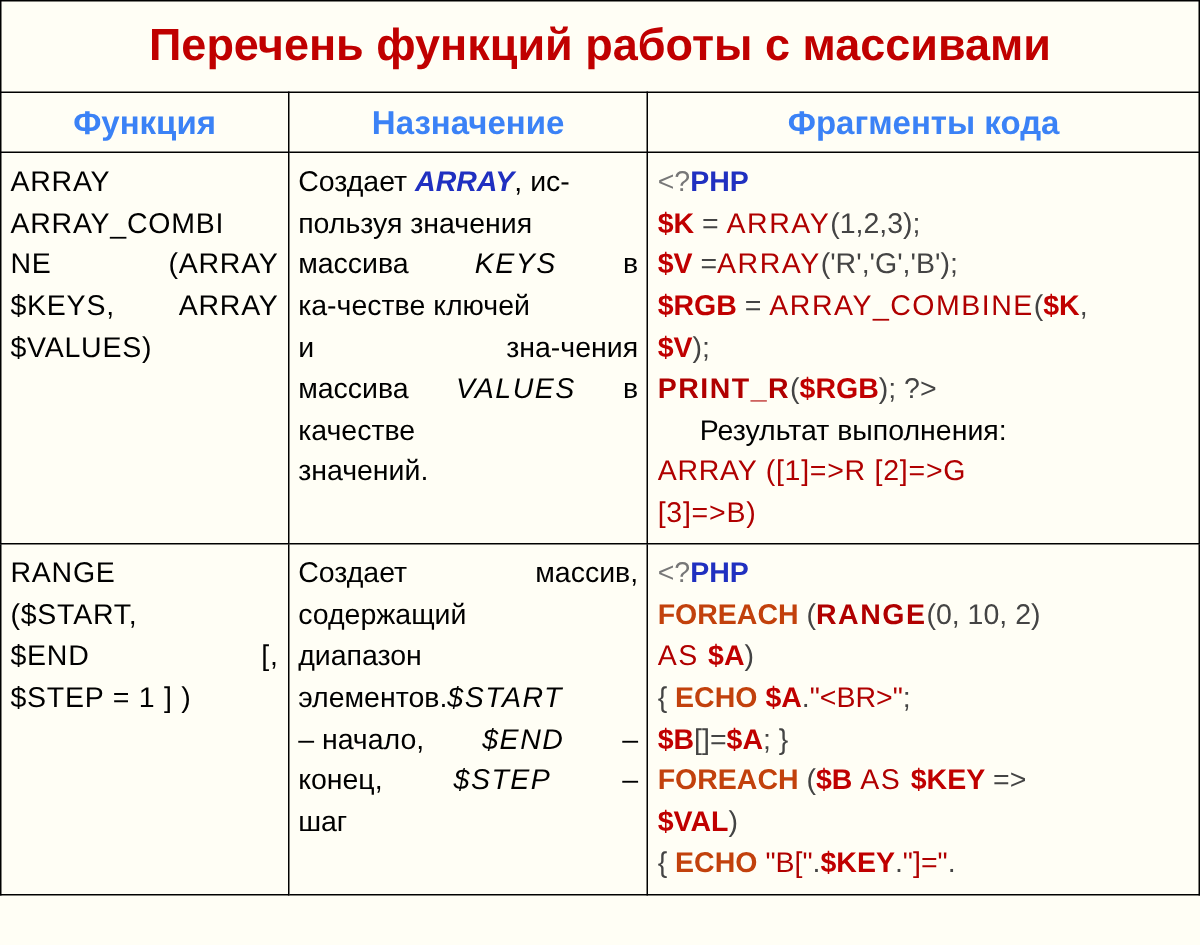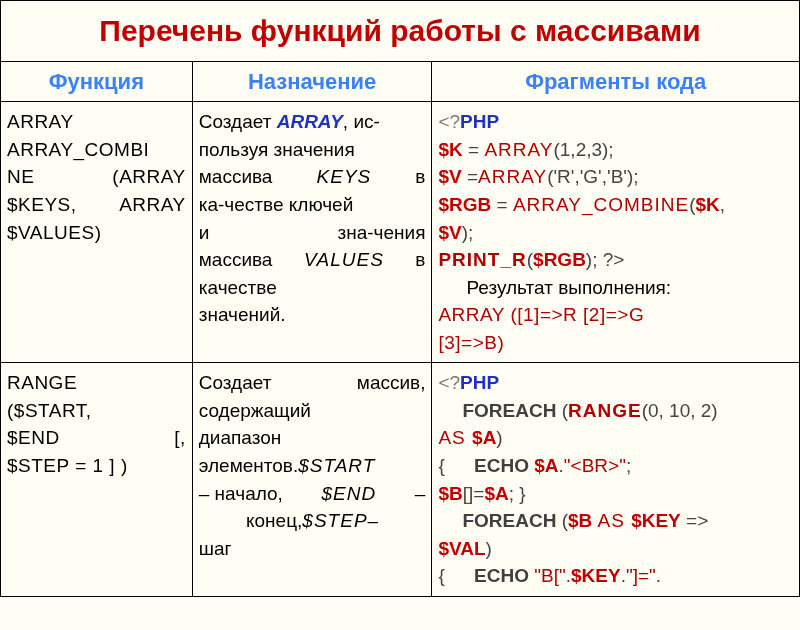--- a/index.html
+++ b/index.html
@@ -55,21 +55,21 @@
   }
   .code-cell {
     color: #000;
   }
   .php-tag { color: #2030c0; font-weight: bold; }
   .php-open { color: #777; }
   .var { color: #c00000; font-weight: bold; }
   .func-red { color: #b00000; letter-spacing: 1px; }
   .func-red-b { color: #b00000; font-weight: bold; letter-spacing: 1px; }
   .str { color: #b00000; }
-  .kw { color: #404040; font-weight: bold; margin-left: 24px; }
+  .kw { color: #c2410c; font-weight: bold; }
   .plain { color: #444; }
   .result-label { color: #000; margin-left: 28px; }
   .result-val { color: #b00000; letter-spacing: 0.5px; }
   .spaced { letter-spacing: 1px; font-style: italic; }
 </style>
 </head>
 <body>
 
 <table>
   <colgroup>
@@ -168,21 +168,21 @@
       <div>диапазон</div>
       <div style="display:flex;justify-content:flex-start;">
         <span>элементов.</span>
         <span class="spaced">$START</span>
       </div>
       <div style="display:flex;justify-content:space-between;">
         <span>– начало,</span>
         <span class="spaced">$END</span>
         <span>–</span>
       </div>
-      <div style="display:flex;justify-content:center;">
+      <div style="display:flex;justify-content:space-between;">
         <span>конец,</span>
         <span class="spaced">$STEP</span>
         <span>–</span>
       </div>
       <div>шаг</div>
     </td>
     <td class="code-cell">
       <div>
         <span class="php-open">&lt;?</span><span class="php-tag">PHP</span>
       </div>

